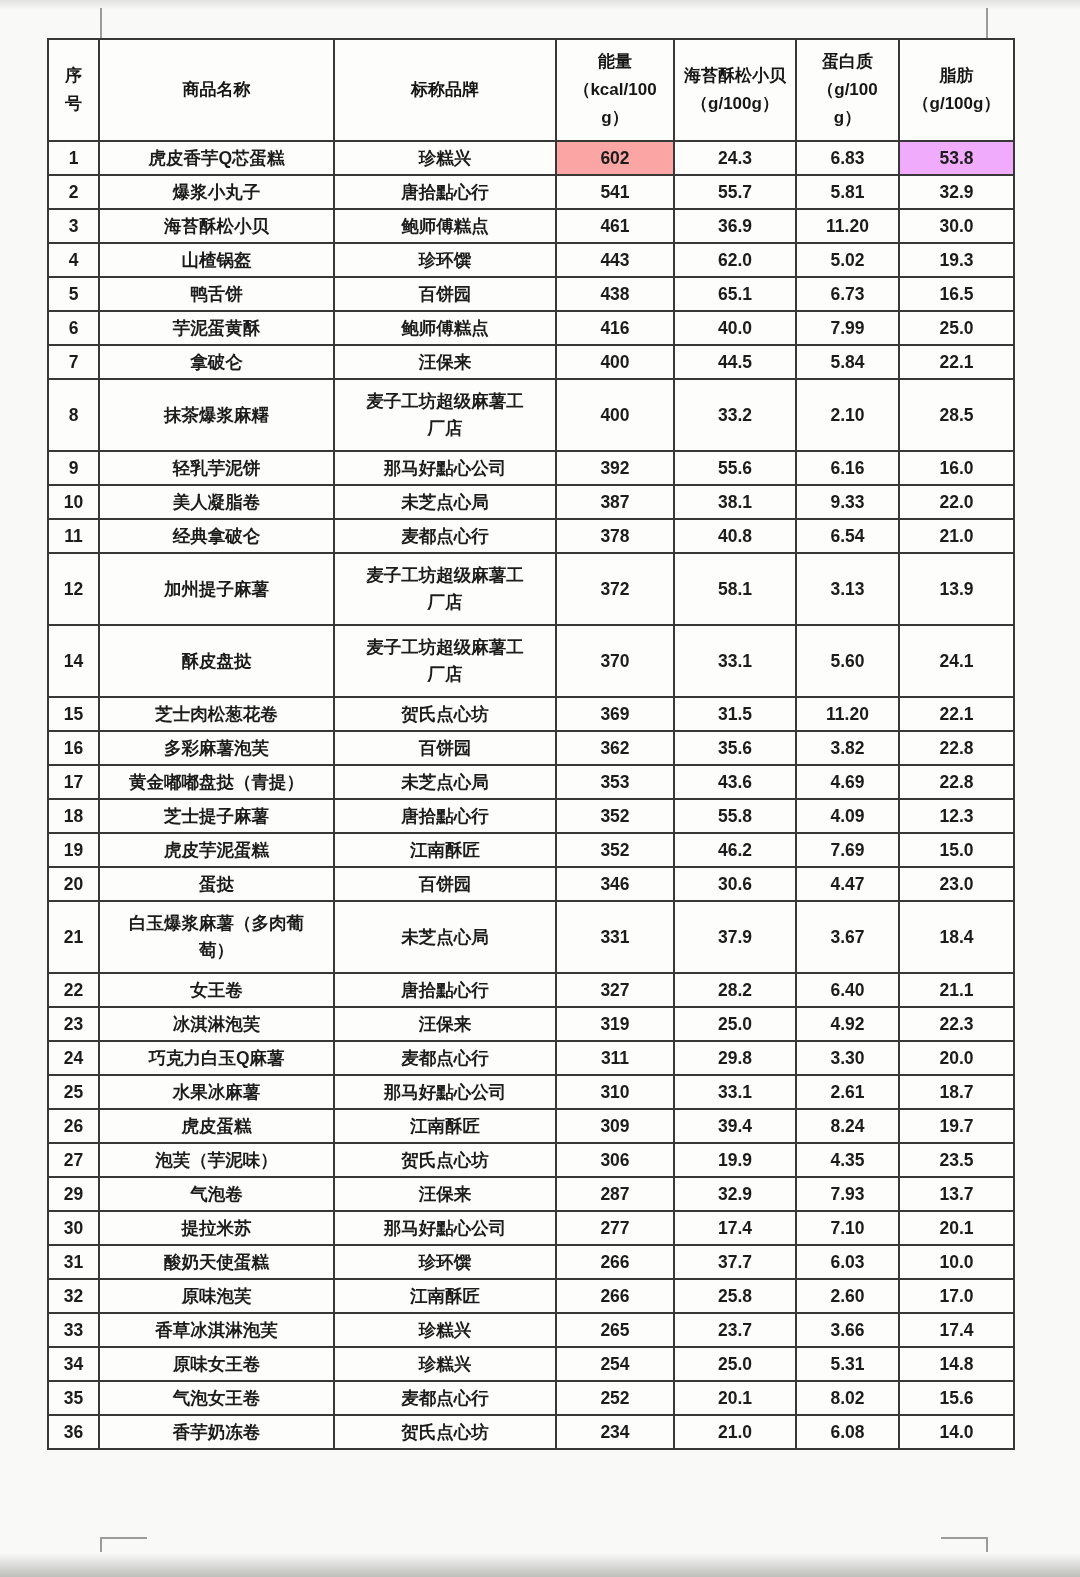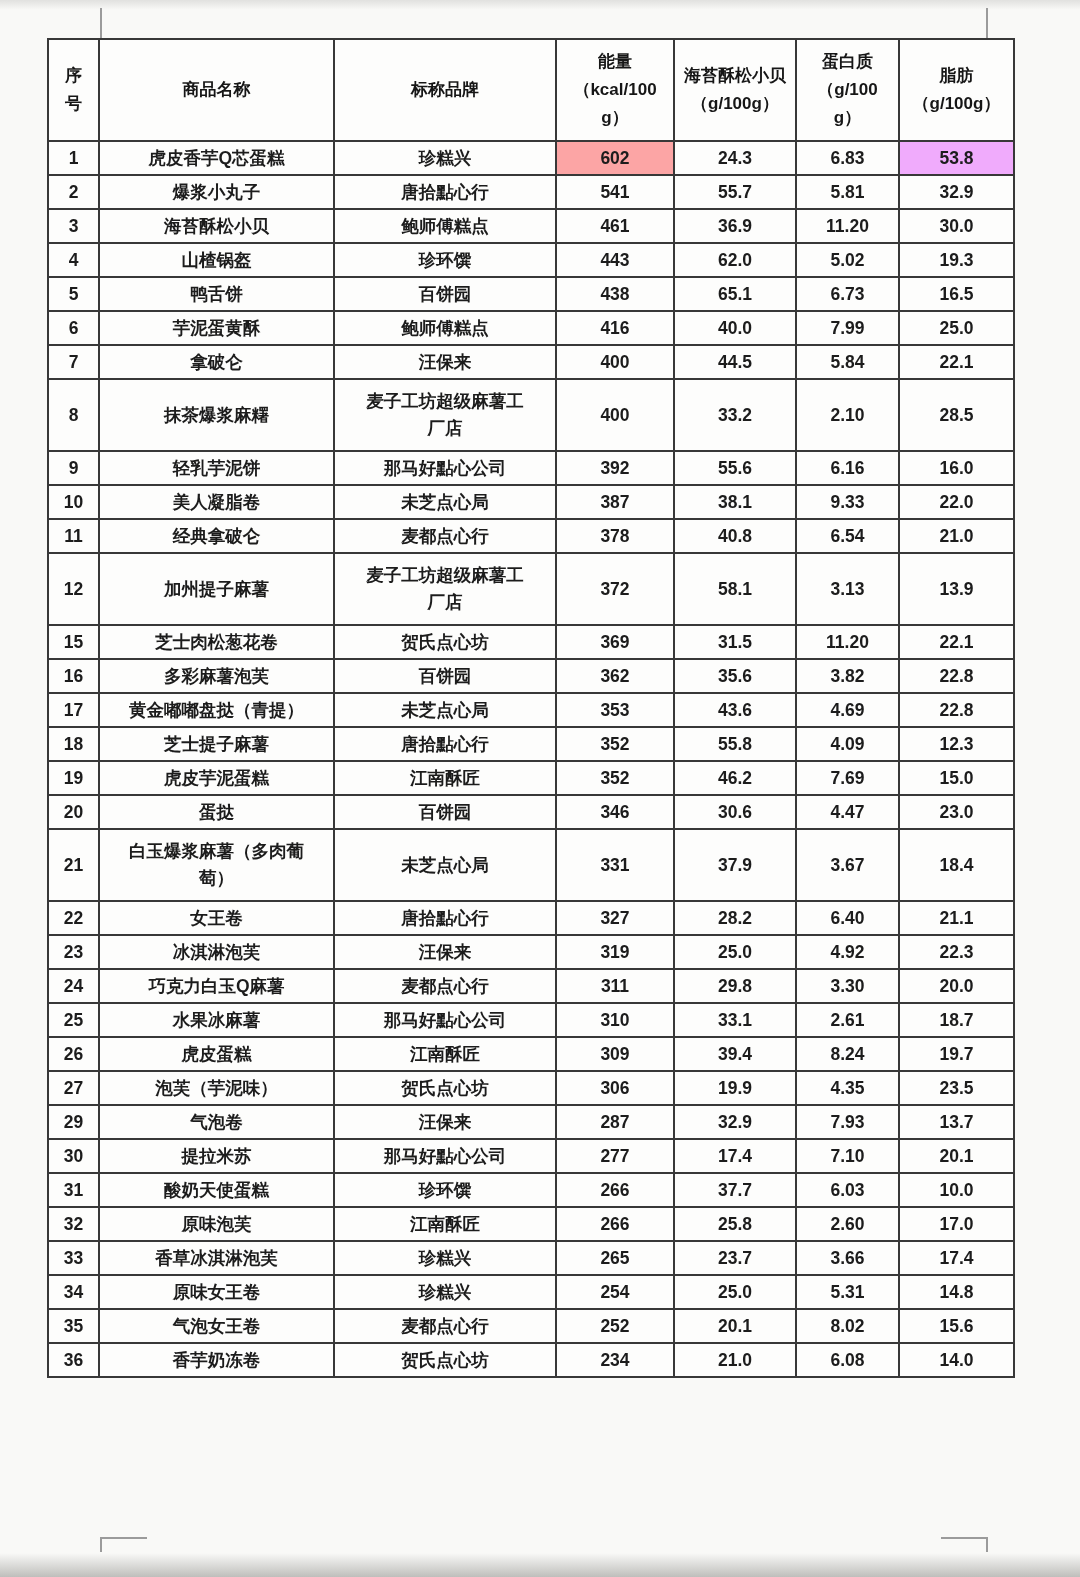--- a/index.html
+++ b/index.html
@@ -220,20 +220,30 @@
         <tr class="row tall">
           <td>12</td>
           <td>加州提子麻薯</td>
           <td>麦子工坊超级麻薯工
 厂店</td>
           <td>372</td>
           <td>58.1</td>
           <td>3.13</td>
           <td>13.9</td>
         </tr>
+        <tr class="row tall">
+          <td>14</td>
+          <td>酥皮盘挞</td>
+          <td>麦子工坊超级麻薯工
+厂店</td>
+          <td>370</td>
+          <td>33.1</td>
+          <td>5.60</td>
+          <td>24.1</td>
+        </tr>
         <tr class="row">
           <td>15</td>
           <td>芝士肉松葱花卷</td>
           <td>贺氏点心坊</td>
           <td>369</td>
           <td>31.5</td>
           <td>11.20</td>
           <td>22.1</td>
         </tr>
         <tr class="row">

